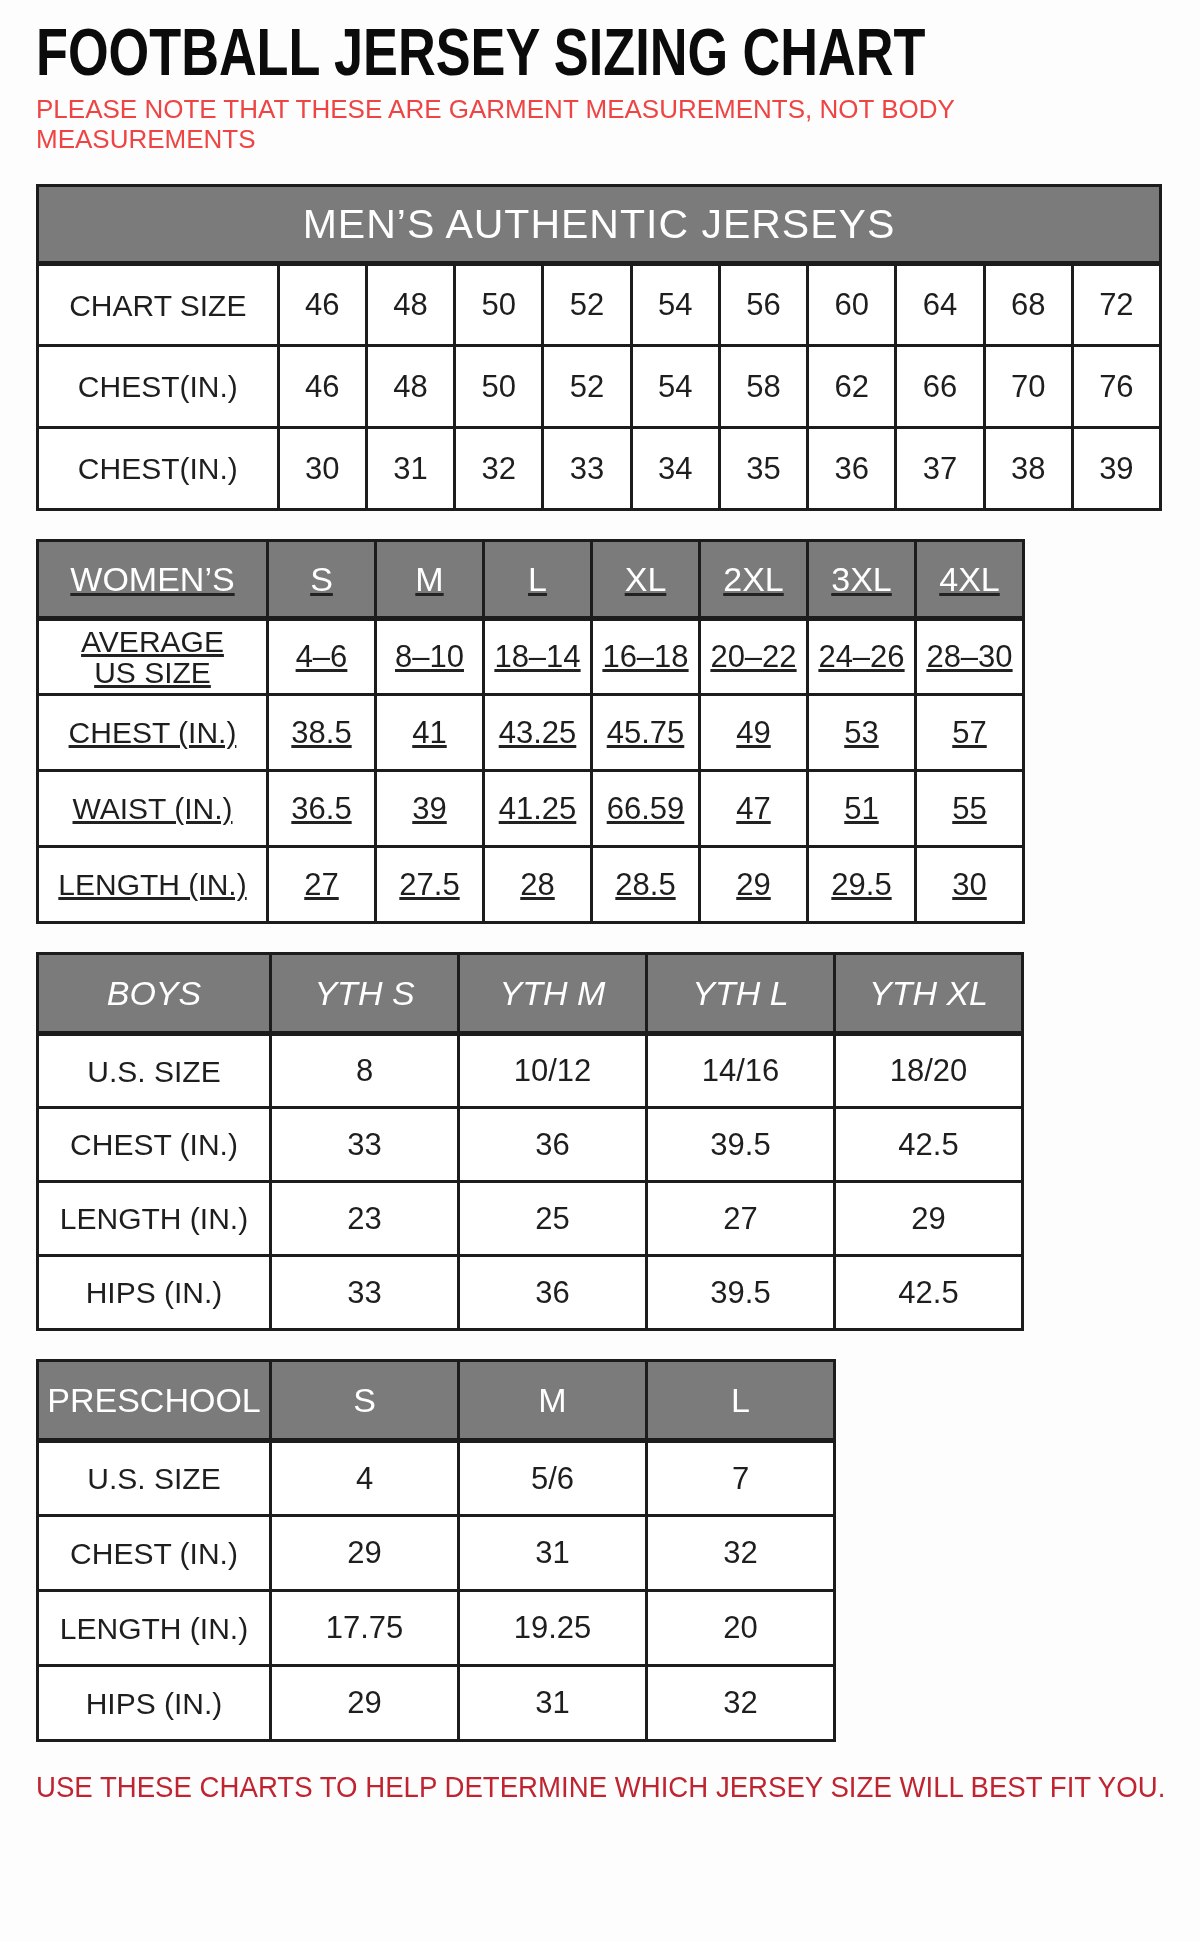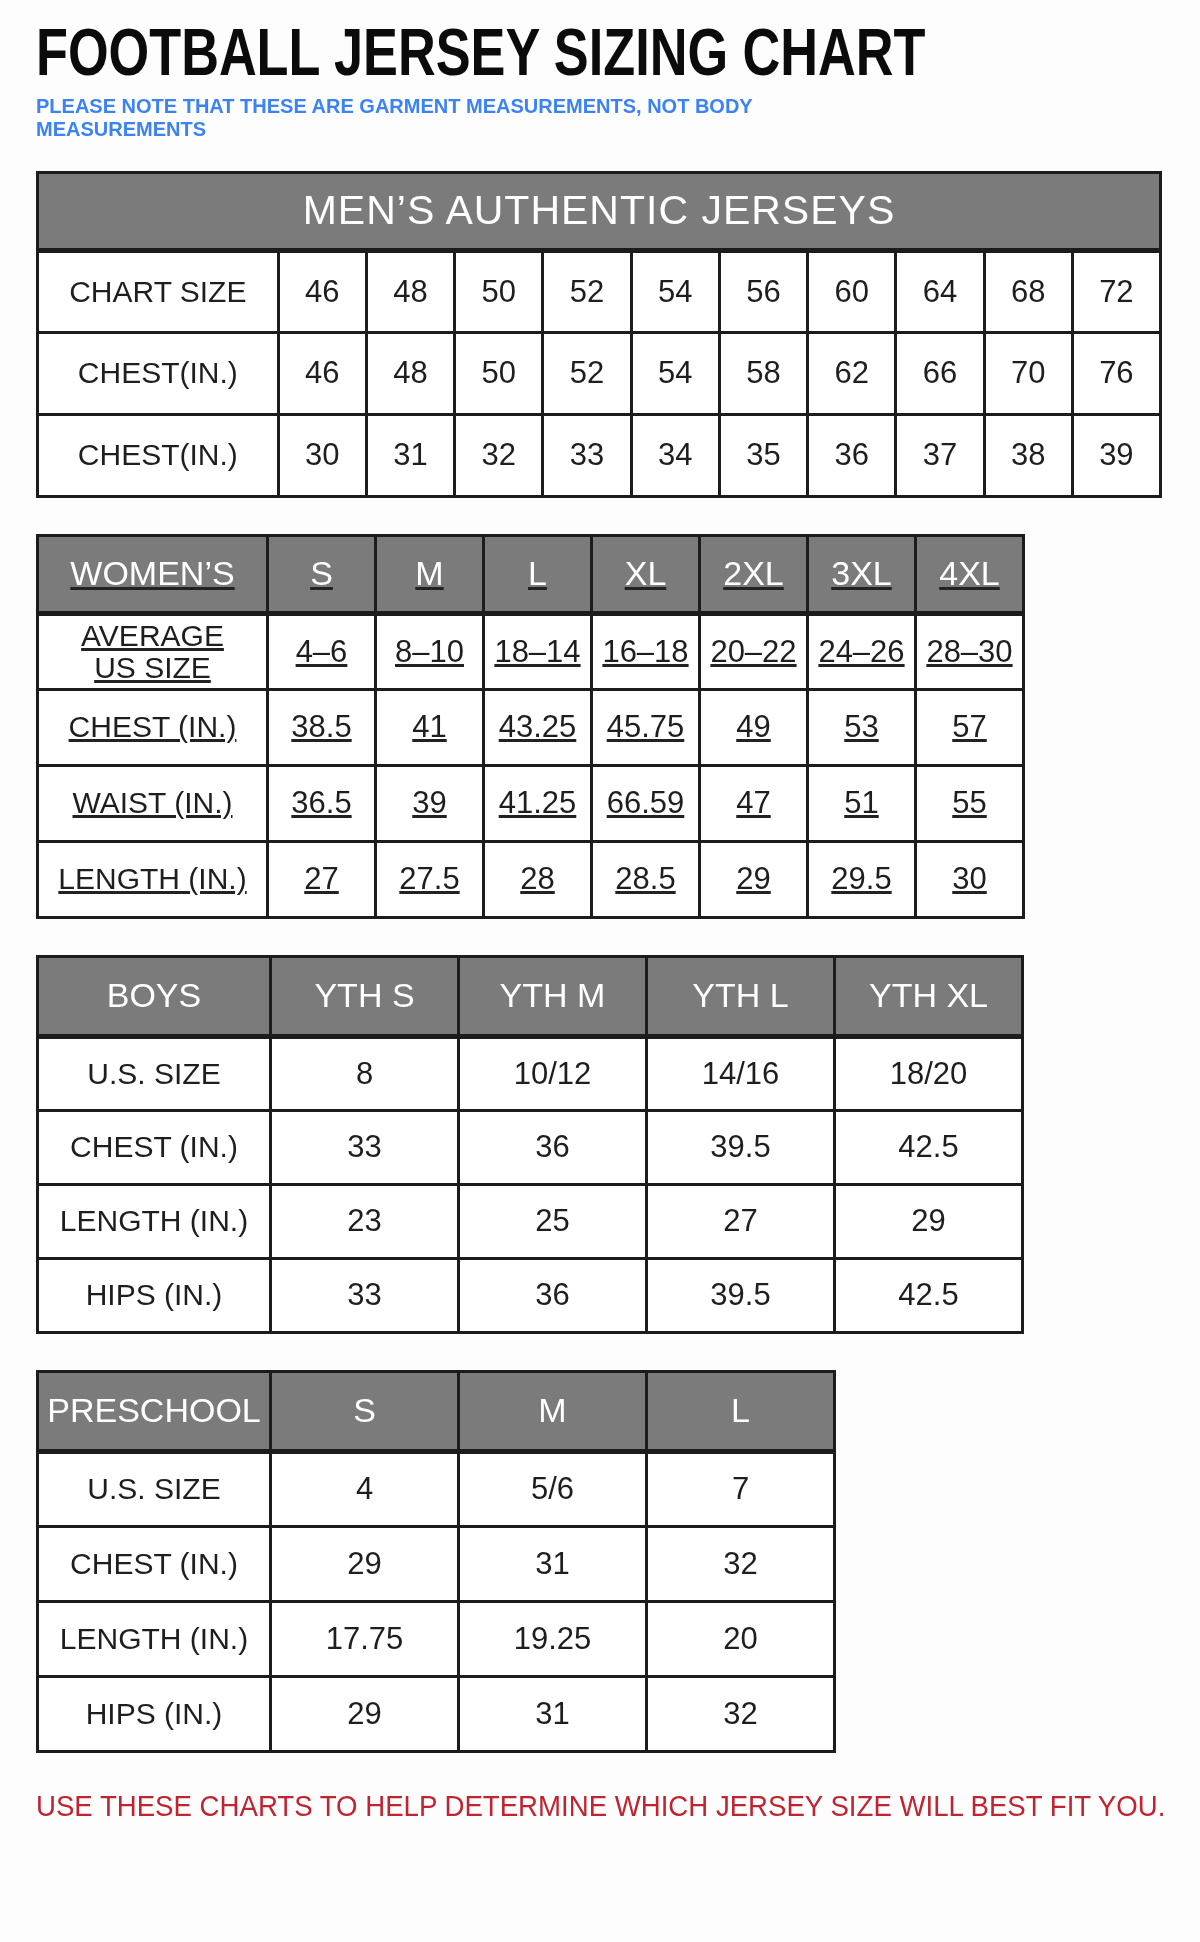--- a/index.html
+++ b/index.html
@@ -13,30 +13,30 @@
   .page { padding: 18px 32px 0 36px; }
 
   .title {
     margin: 0 0 10px 0;
     font-size: 67px; font-weight: bold; line-height: 1.0;
     color: #0b0b0b; letter-spacing: 0px; white-space: nowrap;
     transform: scaleX(0.78); transform-origin: 0 50%;
   }
   .note {
     margin: 0 0 30px 0;
-    font-size: 20px; line-height: 1.14; font-weight: bold;
-    color: #3b82f6;
+    font-size: 26px; line-height: 1.14; font-weight: normal;
+    color: #ef4444;
   }
   .note span { display: block; }
 
   table.tbl {
     border-collapse: collapse; table-layout: fixed;
     background: #ffffff;
     border: 3px solid #161616;
-    margin: 0 0 36px 0;
+    margin: 0 0 28px 0;
   }
   .tbl th, .tbl td {
     border: 3px solid #1c1c1c;
     text-align: center; vertical-align: middle;
     padding: 0; font-weight: normal; color: #1e1e1e;
   }
   .tbl .banner-cell,
   .tbl .gray-cell {
     background: #7b7b7b; color: #ffffff;
     border-bottom-width: 5px;
@@ -59,21 +59,21 @@
   .women { width: 985px; text-decoration: underline; }
   .women col.c-label { width: 230px; }
   .women col.c-size  { width: 108px; }
   .women tr.head-tr  { height: 78px; }
   .women tr.data-tr  { height: 76px; }
 
   
   .boys { width: 985px; }
   .boys col.c-label { width: 233px; }
   .boys col.c-size  { width: 188px; }
-  .boys tr.head-tr  { height: 80px; }
+  .boys tr.head-tr  { height: 80px; font-style: italic; }
   .boys tr.data-tr  { height: 74px; }
 
   
   .preschool { width: 797px; }
   .preschool col.c-label { width: 233px; }
   .preschool col.c-size  { width: 188px; }
   .preschool tr.head-tr  { height: 80px; }
   .preschool tr.data-tr  { height: 75px; }
 
   .footer {

